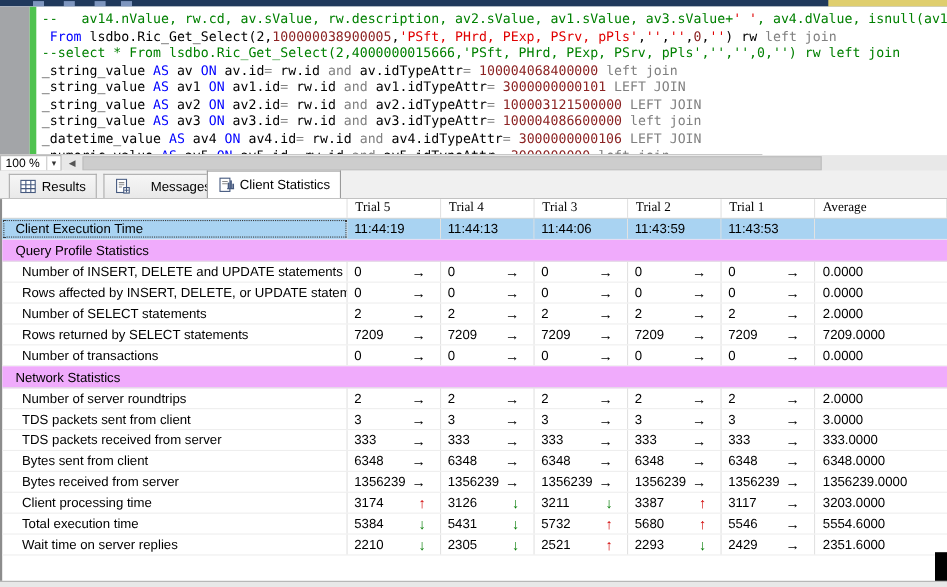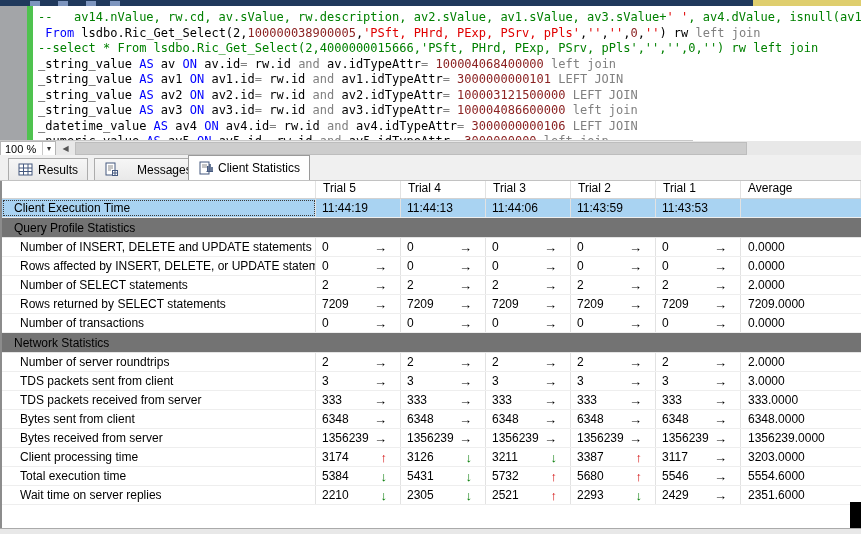--- a/index.html
+++ b/index.html
@@ -47,28 +47,28 @@
   .tab.active { background:#ffffff; height:25px; border-color:#9a9a9a; z-index:2; }
   .tab .ticon { width:15px; height:15px; flex:0 0 auto; }
   .tab .tlabel { font-size:12px; color:#000; white-space:nowrap; }
   .tab-results { left:8px; }
   .tab-messages { left:94px;gap:18px; }
   .tab-stats { left:188px; }
 
   
   .grid-pane { position:absolute; left:0; top:181px; width:861px; height:347px; background:#fff; border-left:2px solid #8c8c8c; overflow:hidden; }
   .ghead { display:flex; height:18px; border-bottom:1px solid #d2d2d2; background:#fff; }
-  .ghead .hcell { border-right:1px solid #e2e2e2; padding:0 0 0 7px; color:#000; white-space:pre; }
+  .ghead .hcell { border-right:1px solid #e2e2e2; padding:0 0 0 7px; color:#000; white-space:pre;font-family:Liberation Serif, serif; }
   .ghead .hlabel { width:314px; }
   .ghead .htrial { width:85px; }
   .ghead .havg  { flex:1; }
 
   .grow { display:flex; width:100%; }
   .grow.data, .grow.selected { height:19px; border-bottom:1px solid #eeeeee; }
-  .grow.section { height:20px; background:#737373; border-bottom:1px solid #e4e4e4; align-items:center; }
+  .grow.section { height:20px; background:#f0abfc; border-bottom:1px solid #e4e4e4; align-items:center; }
   .sec-label { padding-left:12px; color:#000; }
 
   .cell { border-right:1px solid #e2e2e2; display:flex; align-items:center; overflow:hidden; white-space:nowrap; }
   .cell.label { width:314px; padding-left:18px; }
   .cell.trial { width:85px; padding:0 13px 0 6px; justify-content:space-between; }
   .cell.avg { flex:1; padding-left:7px; border-right:none; }
 
   .grow.selected { background:#a9d3f2; }
   .grow.selected .cell { background:#a9d3f2; }
   .grow.selected .cell.label { padding-left:12px; outline:1px dotted #3a3a3a; outline-offset:-2px; }

